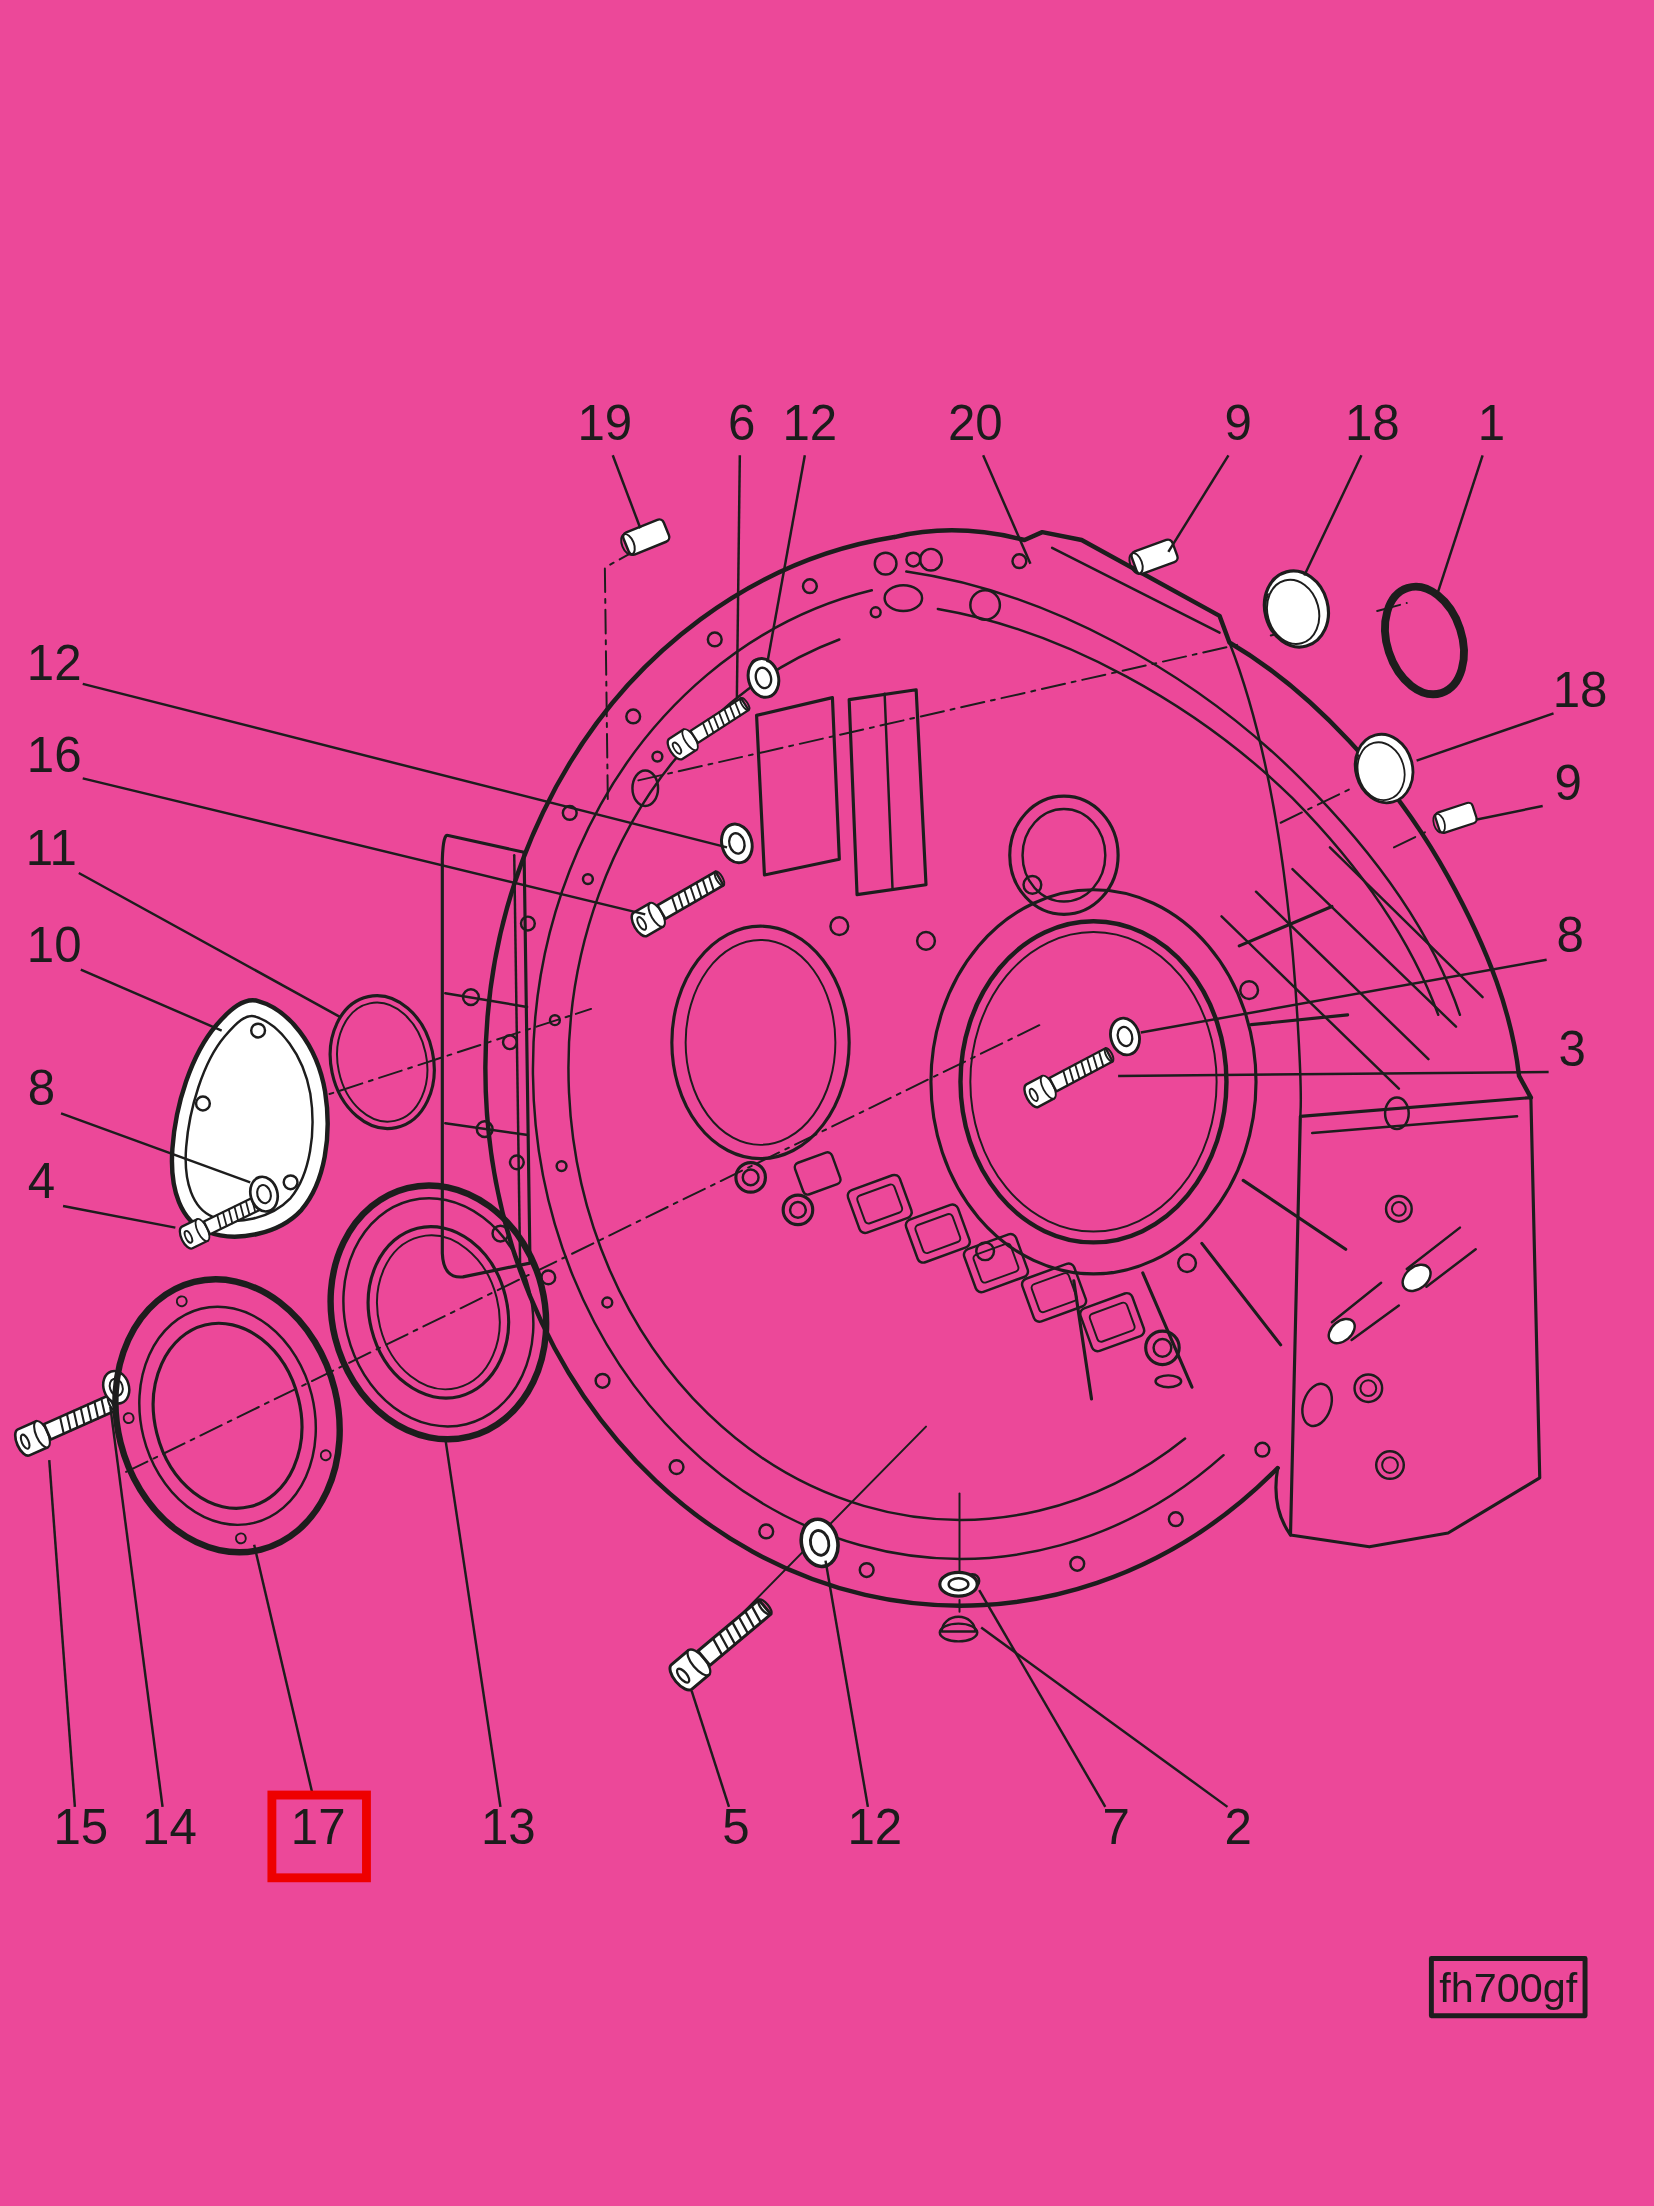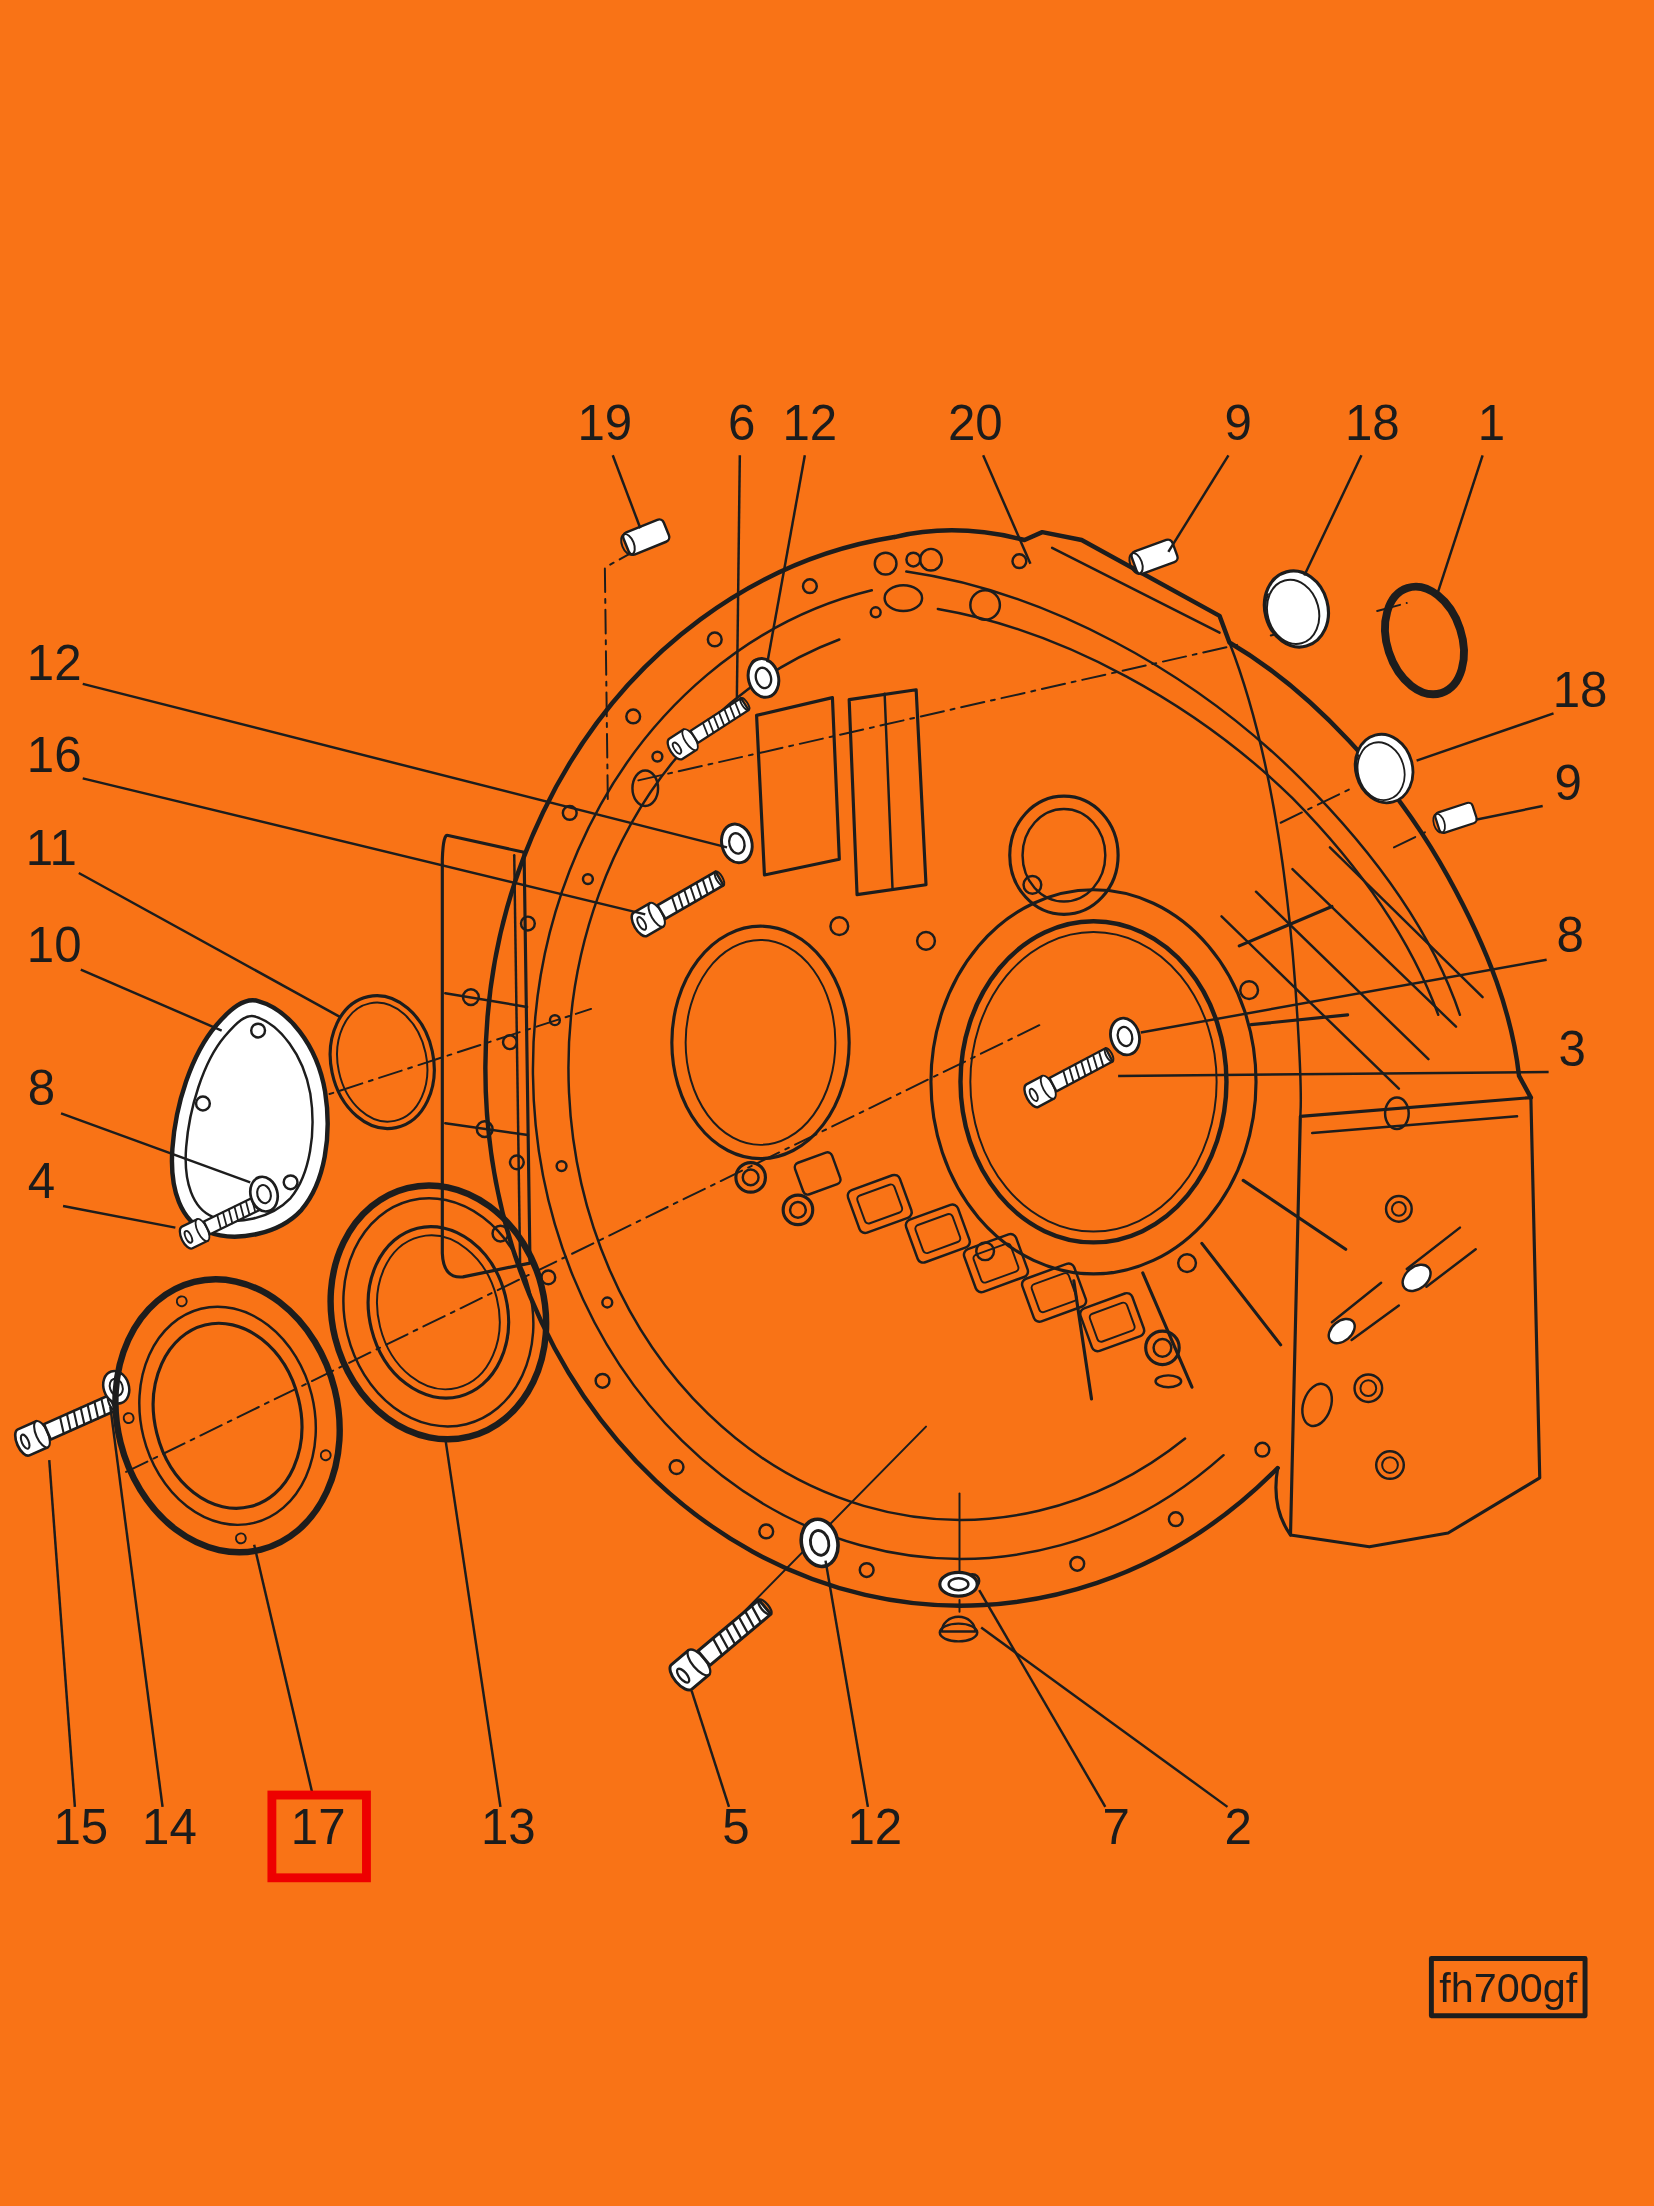--- a/index.html
+++ b/index.html
@@ -1,16 +1,16 @@
 <!DOCTYPE html>
 <html><head>
 <meta charset="utf-8">
 <style>
   html,body{margin:0;padding:0;background:#ffffff;}
-  .page{width:1655px;height:2207px;position:relative;background:#f97316;overflow:hidden;
+  .page{width:1655px;height:2207px;position:relative;background:#ec4899;overflow:hidden;
         font-family:"Liberation Sans", sans-serif;}
   svg{display:block;}
   .ink{stroke:#1d1d1d;fill:none;stroke-linecap:round;stroke-linejoin:round;}
   .w1{stroke-width:2;} .w2{stroke-width:2.5;} .w3{stroke-width:3.2;}
   .w4{stroke-width:4.5;} .w5{stroke-width:6.5;} .w6{stroke-width:8;}
   .whitefill{fill:#ffffff;}
   .callout{font-family:"Liberation Sans", sans-serif;font-size:50px;fill:#1c1c1c;
            text-anchor:middle;}
   .frame-label{font-family:"Liberation Sans", sans-serif;font-size:42px;fill:#1c1c1c;
            text-anchor:middle;}

